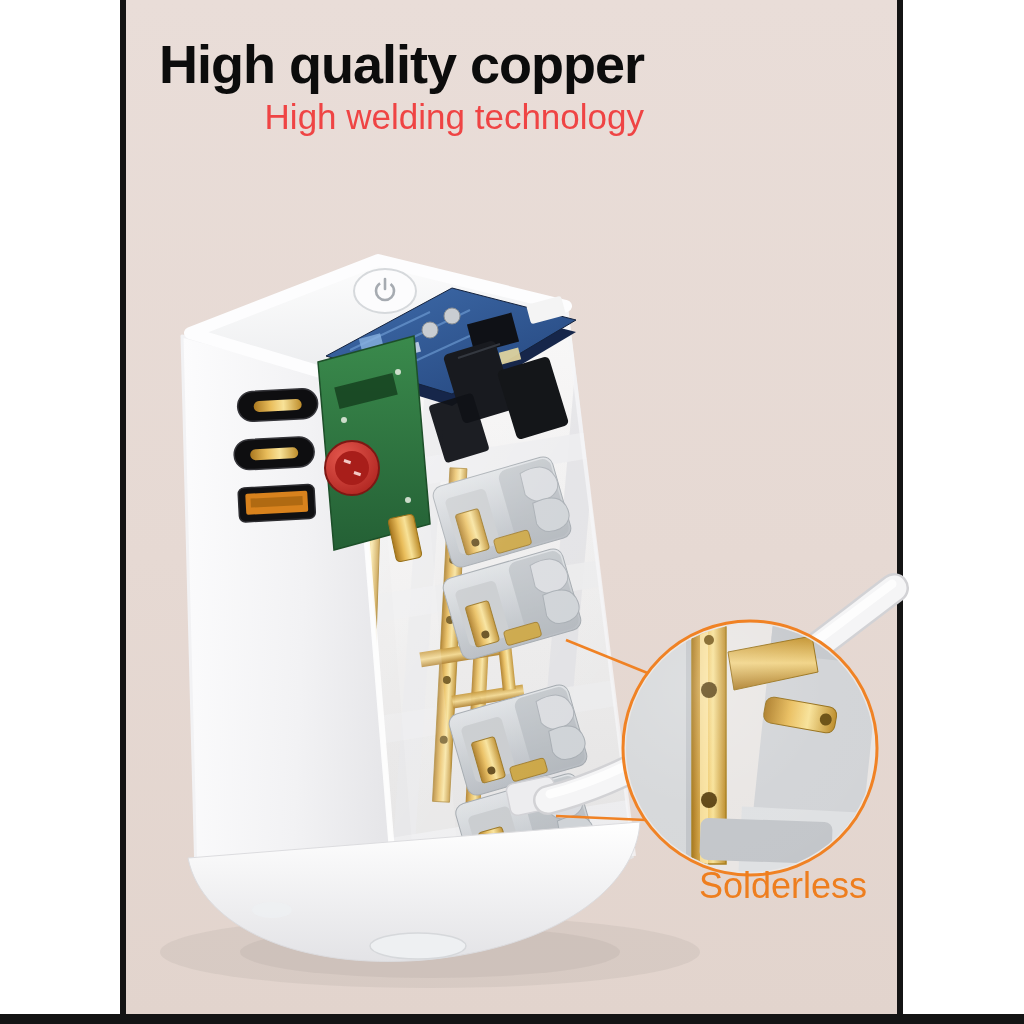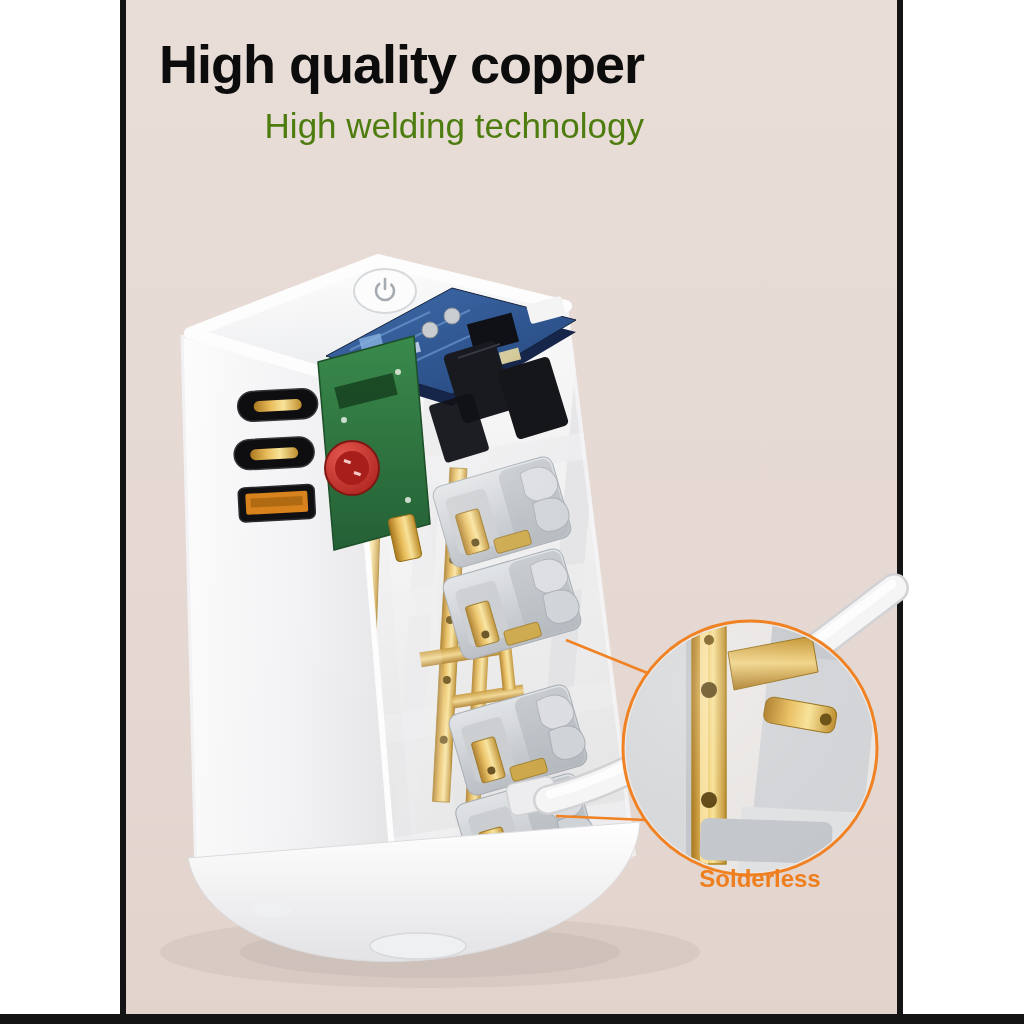--- a/index.html
+++ b/index.html
@@ -6,23 +6,23 @@
   html,body { width:1024px; height:1024px; background:#ffffff; overflow:hidden;
               font-family:"Liberation Sans", sans-serif; }
   .stage { position:relative; width:820px; height:1024px; background:#ffffff; }
   .panel { position:absolute; left:120px; top:0; width:783px; height:1014px;
            background:linear-gradient(180deg,#e9ddd8 0%,#e6d9d3 55%,#e2d4cd 100%);
            border-left:6px solid #141414; border-right:6px solid #141414; }
   .bottom-bar { position:absolute; left:0; top:1014px; width:1024px; height:10px; background:#141414; }
   .scene { position:absolute; left:0; top:0; width:1024px; height:1024px; }
   .header { position:absolute; top:36px; right:176px; text-align:right; z-index:5; }
   .header h1 { font-size:54px; font-weight:700; color:#0c0c0c; letter-spacing:-1px; line-height:1.05; }
-  .header .sub { margin-top:13px; font-size:35px; font-weight:400; color:#4d7c0f; }
-  .callout { position:absolute; left:620px; top:864px; width:280px; text-align:center;
-             color:#ee7e1e; font-size:24px; font-weight:700; line-height:1.22; z-index:5; }
+  .header .sub { margin-top:4px; font-size:35px; font-weight:400; color:#ef4444; }
+  .callout { position:absolute; left:643px; top:864px; width:280px; text-align:center;
+             color:#ee7e1e; font-size:36px; font-weight:400; line-height:1.22; z-index:5; }
 </style>
 </head>
 <body>
 
 <div class="stage">
   <div class="panel"></div>
 
   <svg class="scene" viewBox="0 0 1024 1024" aria-hidden="true">
     <defs>
       <clipPath id="cutClip">

